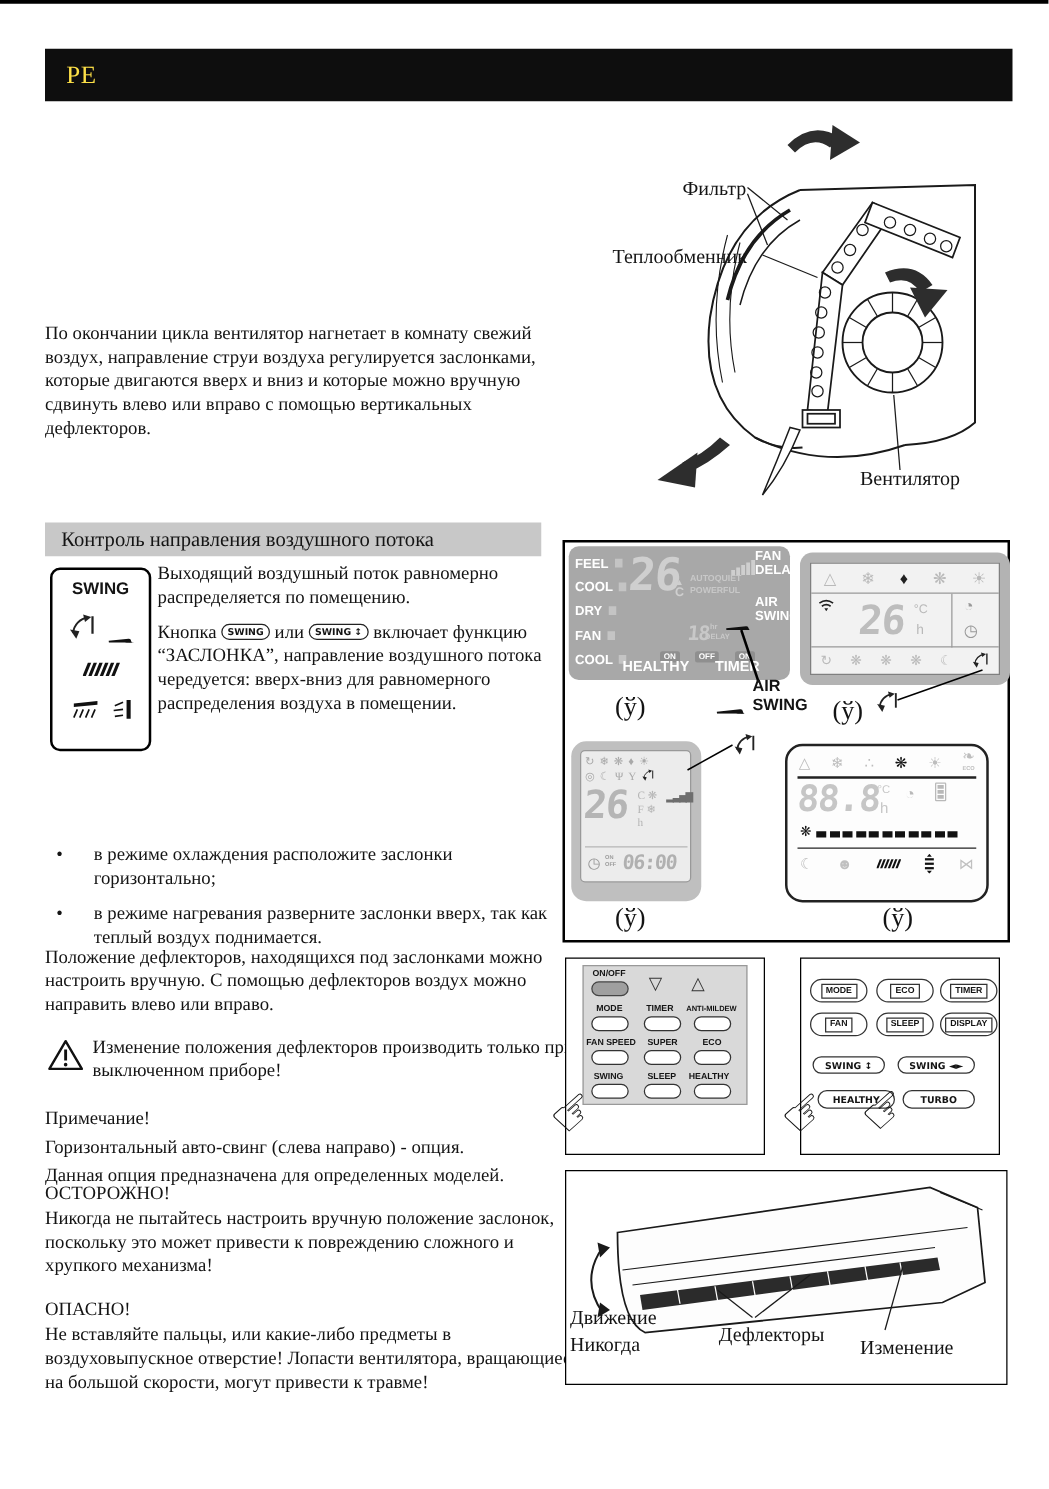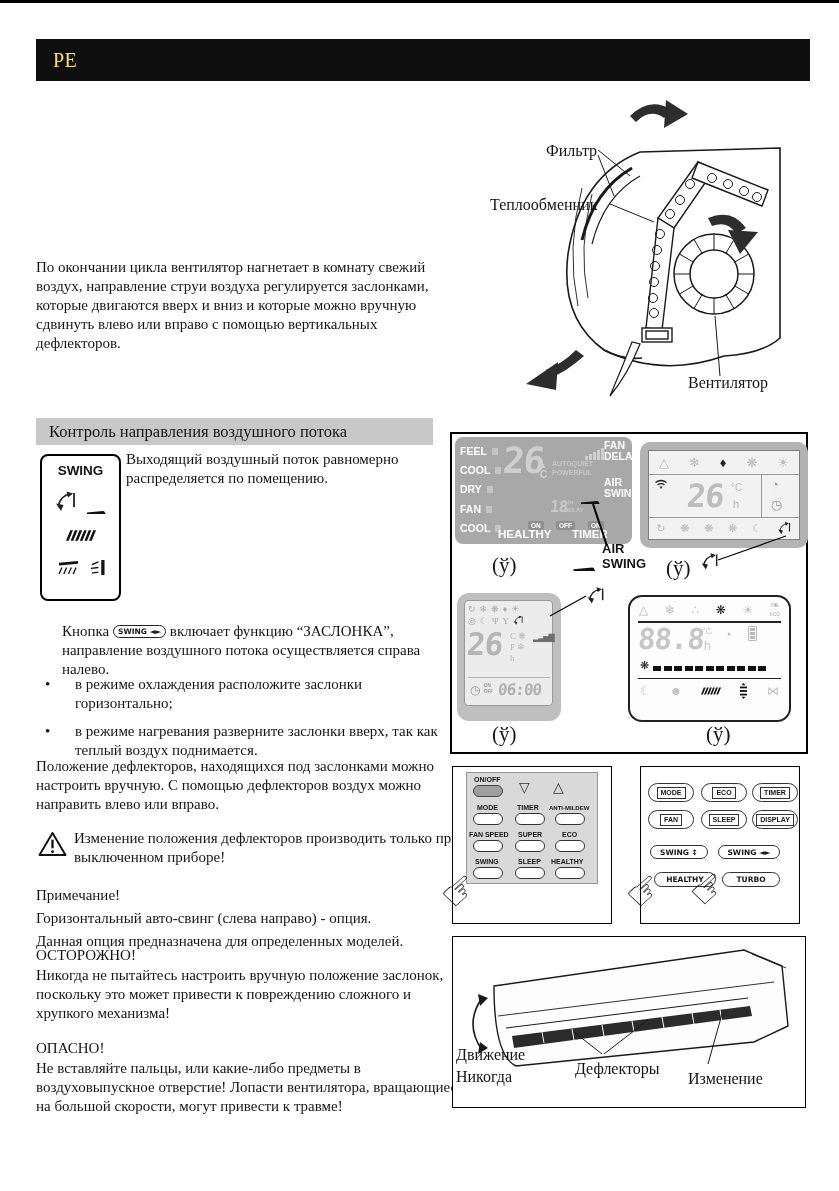--- a/index.html
+++ b/index.html
@@ -227,27 +227,27 @@
           <use href="#sym-rays-down"></use>
         </svg>
       <svg class="ic" width="15" height="19">
           <use href="#sym-rays-left"></use>
         </svg>
     </div>
   </div>
 
   <div class="A para" style="left:126px;top:450px;width:337px">
     <p>Выходящий воздушный поток равномерно распределяется по помещению.</p>
-  </div>
-
-  <div class="A para" style="left:62px;top:622px;width:397px">
-    <span>Кнопка</span>
-    <span class="pill">SWING ◄►</span>
-    <span>включает функцию “ЗАСЛОНКА”, направление воздушного потока осуществляется справа налево.</span>
-  </div>
+    <p style="margin-top:9px"><span>Кнопка</span>
+      <span class="pill">SWING</span>
+      <span>или</span>
+      <span class="pill">SWING ↕</span>
+      <span>включает функцию “ЗАСЛОНКА”, направление воздушного потока чередуется: вверх-вниз для равномерного распределения воздуха в помещении.</span></p>
+  </div>
+
 
   <div class="A para" style="left:45px;top:675px;width:405;display:flex">
     <span style="width:30px">•</span>
     <span style="width:375px">в режиме охлаждения расположите заслонки горизонтально;</span>
   </div>
   <div class="A para" style="left:45px;top:722px;width:405px;display:flex">
     <span style="width:30px">•</span>
     <span style="width:375px">в режиме нагревания разверните заслонки вверх, так как теплый воздух поднимается.</span>
   </div>
 

